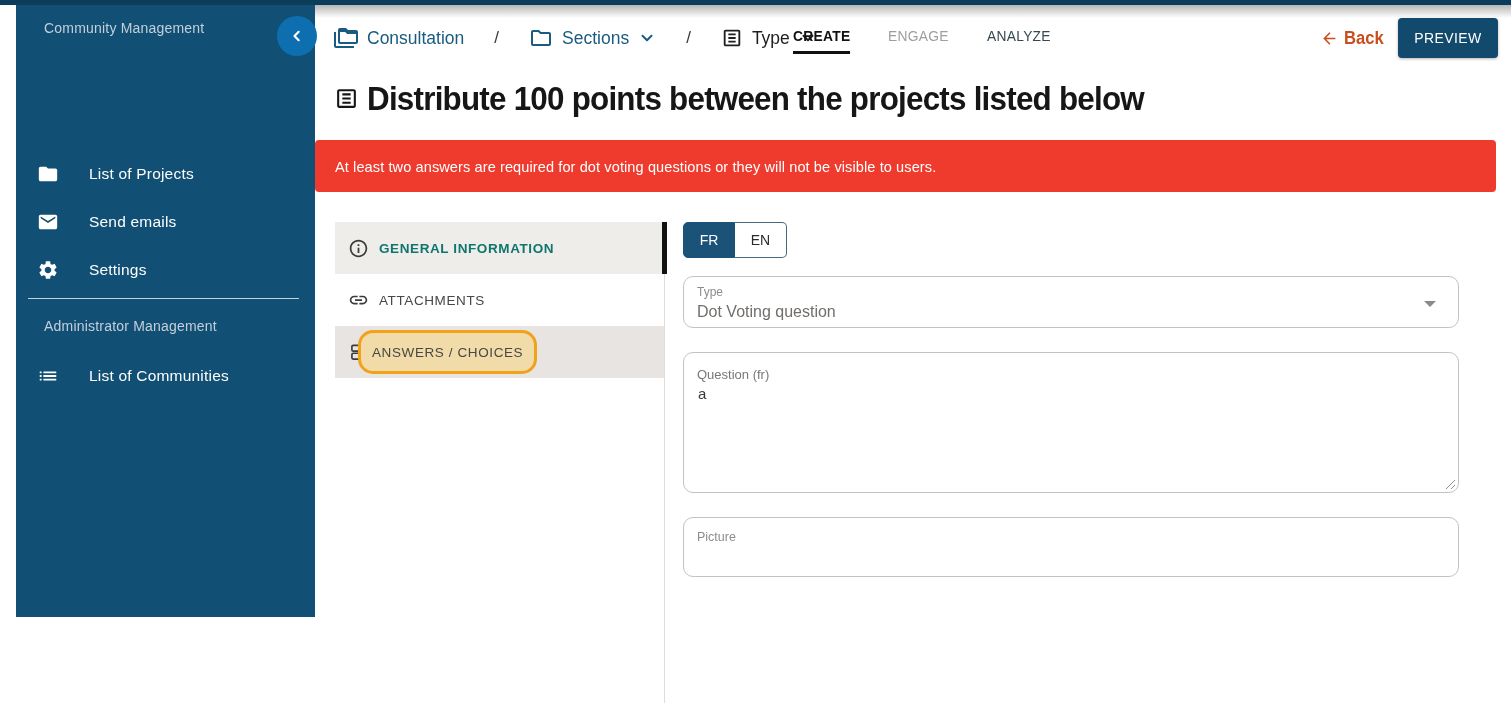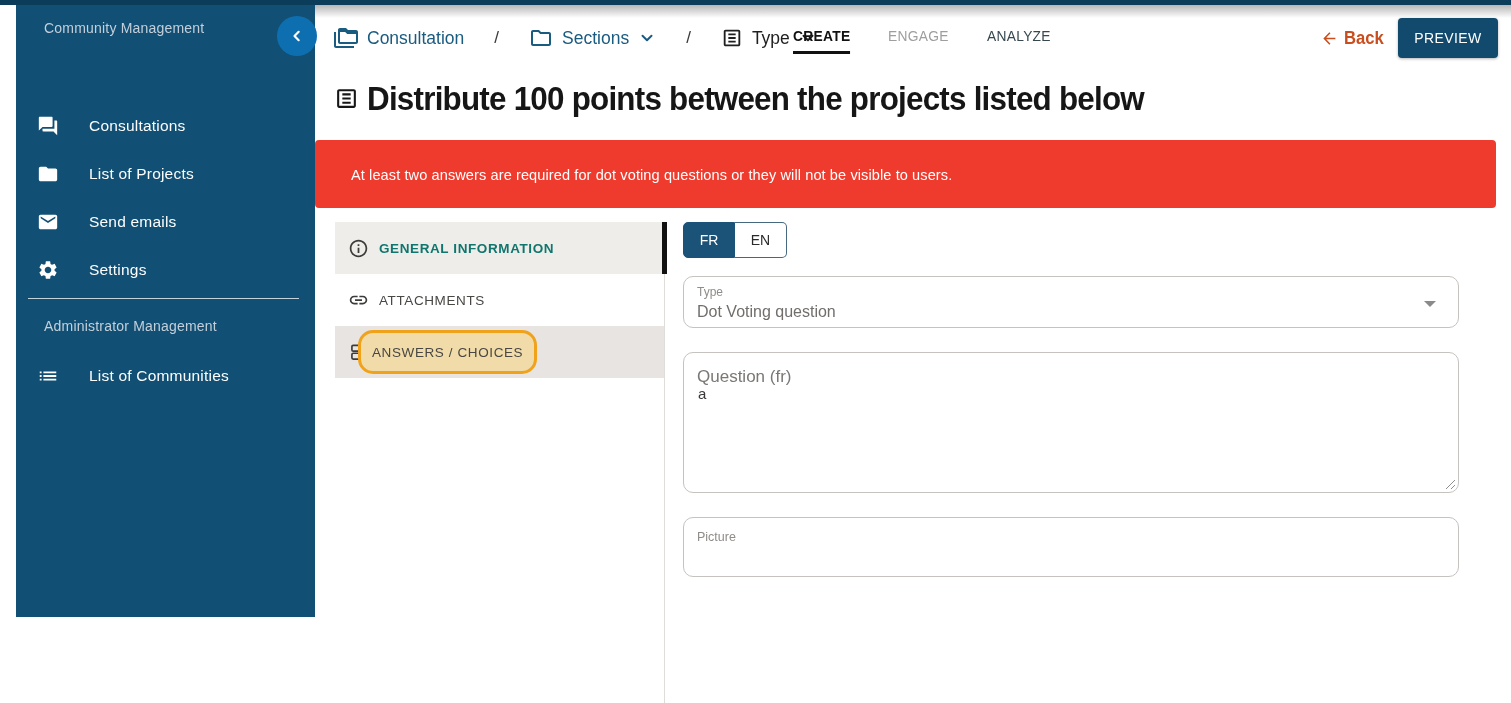--- a/index.html
+++ b/index.html
@@ -47,22 +47,22 @@
   .back-link{display:flex;align-items:center;gap:6px;color:var(--back_orange);font-weight:700;font-size:17.5px;cursor:pointer;transform:scaleX(.95);transform-origin:right;}
   .preview-btn{width:100px;height:40px;background:var(--preview_bg);color:#fff;border:none;border-radius:4px;
     font-family:"Liberation Sans",sans-serif;font-size:14px;letter-spacing:.4px;cursor:pointer;box-shadow:0 1px 3px rgba(0,0,0,.3);}
 
   
   .page-title-row{position:absolute;left:35px;top:80px;display:flex;align-items:flex-start;gap:8px;}
   .page-title{font-size:33px;font-weight:700;color:#161616;letter-spacing:-.8px;transform:scaleX(.95);transform-origin:left;white-space:nowrap;}
   .title-ic{margin-top:6px;}
 
   
-  .alert{position:absolute;left:16px;top:140px;width:1181px;height:68px;background:var(--alert_red);border-radius:4px;
-    display:flex;align-items:center;padding-left:36px;}
+  .alert{position:absolute;left:16px;top:140px;width:1181px;height:52px;background:var(--alert_red);border-radius:4px;
+    display:flex;align-items:center;padding-left:20px;}
   .alert .txt{color:#fff;font-size:15px;letter-spacing:.1px;transform:scaleX(.97);transform-origin:left;}
 
   
   .tabs-col{position:absolute;left:36px;top:222px;width:330px;height:481px;border-right:1px solid #DFDCD9;}
   .stab{position:relative;height:52px;display:flex;align-items:center;padding-left:13px;cursor:pointer;}
   .stab .ic{width:21px;height:21px;color:#3E3C3A;flex:0 0 21px;display:flex;align-items:center;justify-content:center;}
   .stab .lbl{margin-left:10px;font-size:13.5px;letter-spacing:.6px;color:#494744;}
   .stab.active{background:var(--tab_active_bg);}
   .stab.active .lbl{font-weight:700;color:#0f766e;}
   .stab.active .indicator{position:absolute;right:-3px;top:0;width:5px;height:52px;background:#121212;}
@@ -77,21 +77,21 @@
   .lang-tab.fr{background:var(--fr_bg);color:#fff;border:1px solid var(--fr_bg);border-radius:5px 0 0 5px;}
   .lang-tab.en{background:#fff;color:#2B2B2B;border:1px solid #476980;border-left:none;border-radius:0 5px 5px 0;}
 
   .field{position:relative;border:1px solid var(--field_border);border-radius:10px;background:#fff;cursor:text;}
   .field.type{margin-top:18px;height:52px;cursor:pointer;}
   .field.type .flabel{position:absolute;left:13px;top:8px;font-size:12px;color:#8F8C89;}
   .field.type .fvalue{position:absolute;left:13px;top:26px;font-size:16px;color:#716E6B;}
   .dd-arrow{position:absolute;right:22px;top:24px;width:0;height:0;border-left:6px solid transparent;border-right:6px solid transparent;border-top:6px solid #8A8A8A;}
 
   .field.question{margin-top:24px;height:141px;}
-  .field.question .flabel{position:absolute;left:13px;top:14px;font-size:17px;color:#7A7774;}
+  .field.question .flabel{position:absolute;left:13px;top:14px;font-size:13px;color:#7A7774;}
   .field.question .fvalue{position:absolute;left:14px;top:32px;font-size:15px;color:#3B3937;}
 
   .field.additional{margin-top:24px;height:141px;}
   .field.additional .flabel{position:absolute;left:13px;top:22px;font-size:16.5px;color:#716E6B;}
 
   .field.picture{margin-top:24px;height:60px;}
   .field.picture .flabel{position:absolute;left:13px;top:12px;font-size:12.5px;color:#8F8C89;}
 
   .resize-grip{position:absolute;right:3px;bottom:3px;width:11px;height:11px;cursor:nwse-resize;
     background:repeating-linear-gradient(-45deg, transparent 0 2.5px, #8f8f8f 2.5px 3.5px);
@@ -99,28 +99,20 @@
 
   svg{display:block;}
 </style>
 </head>
 <body>
 
 <nav class="sidebar">
   <div class="sidebar-section-label" style="top:20px">Community Management</div>
 
 
-  <div class="side-item" style="top:102px">
-    <span class="ic">
-      <svg width="22" height="22" viewBox="0 0 24 24" fill="#fff">
-          <path d="M21 6h-2v9H6v2c0 .55.45 1 1 1h11l4 4V7c0-.55-.45-1-1-1zm-4 6V3c0-.55-.45-1-1-1H3c-.55 0-1 .45-1 1v14l4-4h10c.55 0 1-.45 1-1z"></path>
-        </svg>
-    </span>
-    <span class="lbl">Consultations</span>
-  </div>
 
   <div class="side-item" style="top:150px">
     <span class="ic">
       <svg width="22" height="22" viewBox="0 0 24 24" fill="#fff">
           <path d="M10 4H4c-1.1 0-1.99.9-1.99 2L2 18c0 1.1.9 2 2 2h16c1.1 0 2-.9 2-2V8c0-1.1-.9-2-2-2h-8l-2-2z"></path>
         </svg>
     </span>
     <span class="lbl">List of Projects</span>
   </div>
 

